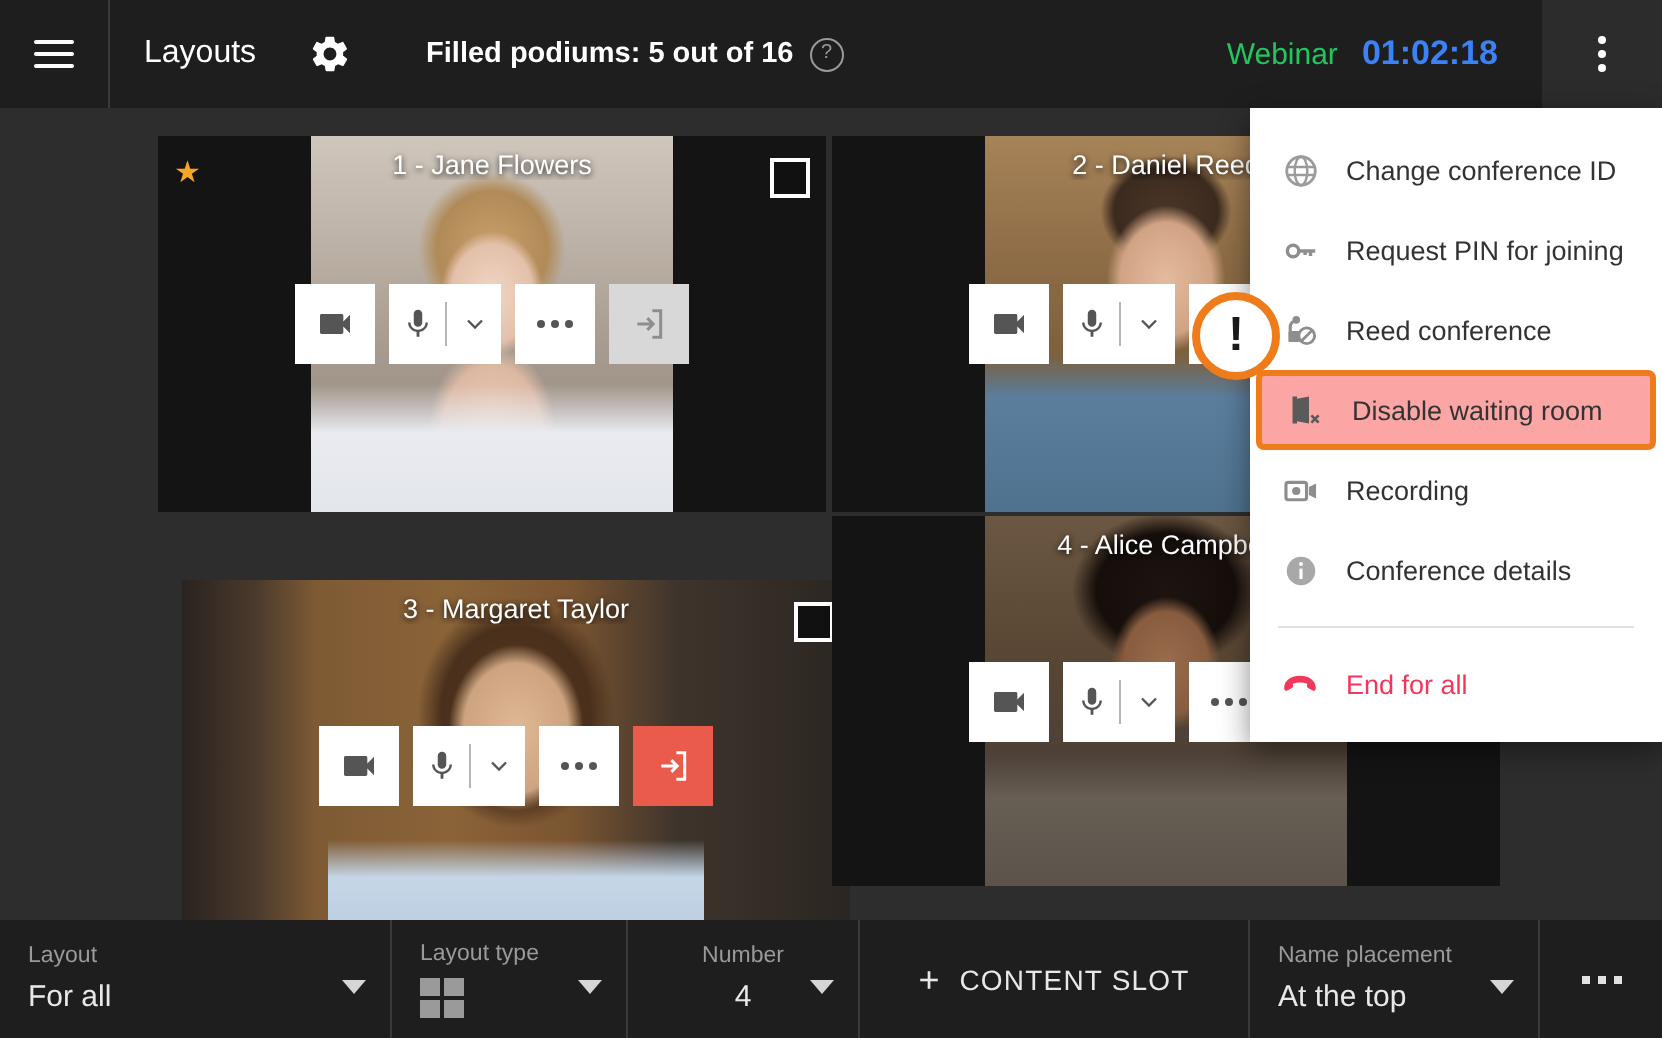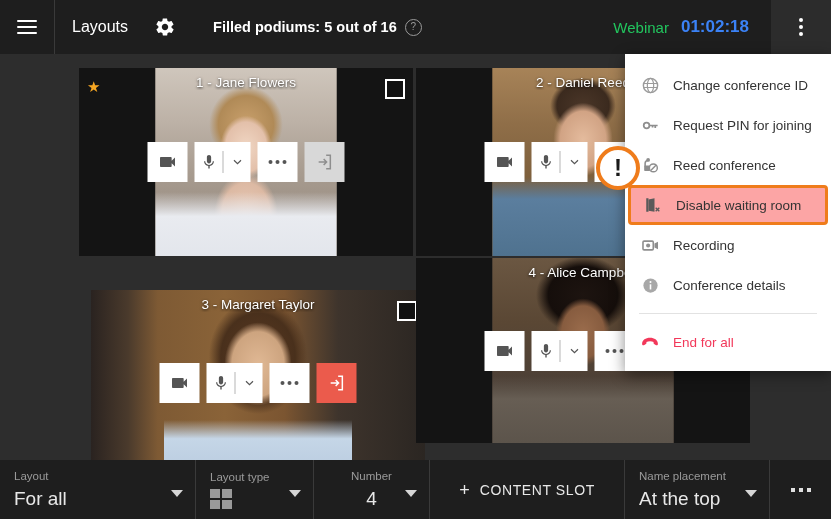--- a/index.html
+++ b/index.html
@@ -242,21 +242,21 @@
   .bb-cell {
     position: relative;
     display: flex;
     flex-direction: column;
     justify-content: center;
     padding: 0 14px;
     box-sizing: border-box;
     border-right: 1px solid #3a3a3a;
   }
   .bb-label { font-size: 11.5px; color: #9a9a9a; margin-bottom: 6px; }
-  .bb-value { font-size: 19px; color: #e8e8e8; }
+  .bb-value { font-size: 15px; color: #e8e8e8; }
   .caret {
     position: absolute;
     right: 12px; top: 50%;
     width: 0; height: 0;
     margin-top: 0px;
     border-left: 6px solid transparent;
     border-right: 6px solid transparent;
     border-top: 7px solid #d6d6d6;
   }
   .cell-layout { width: 196px; }

